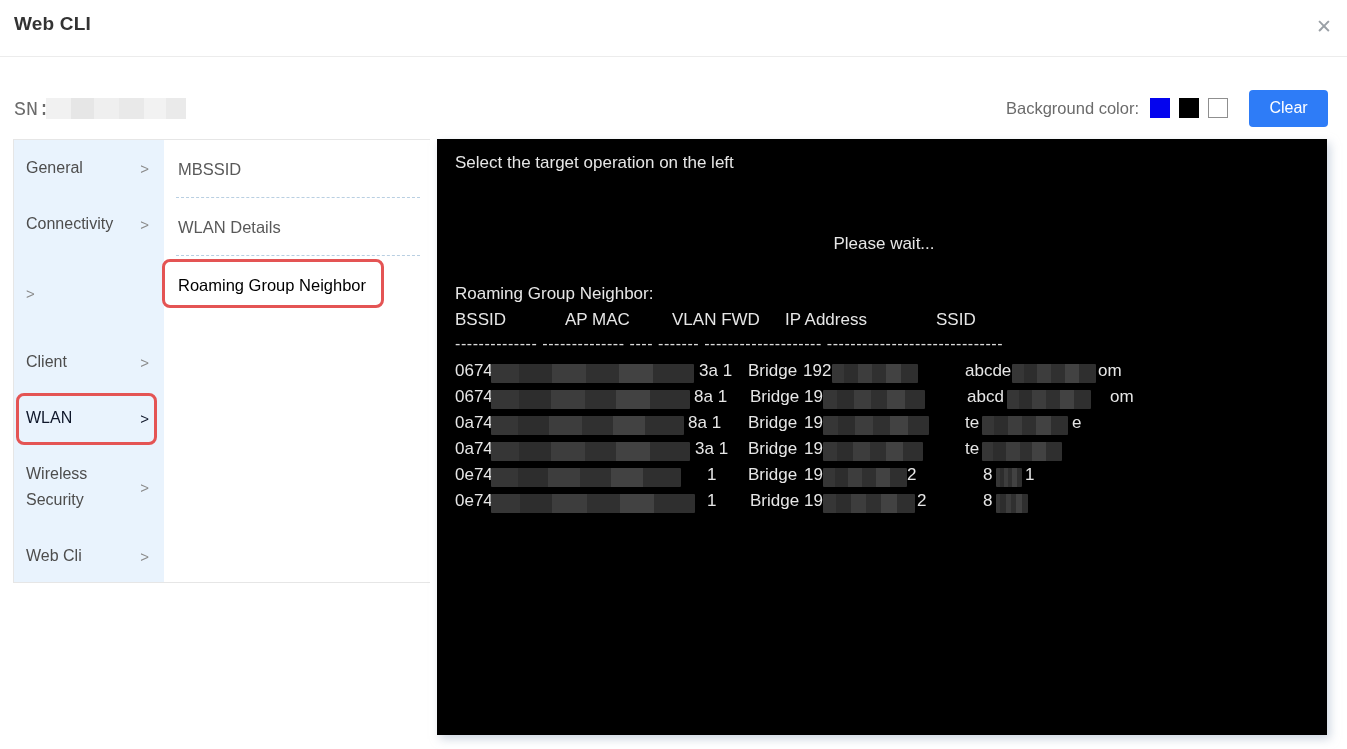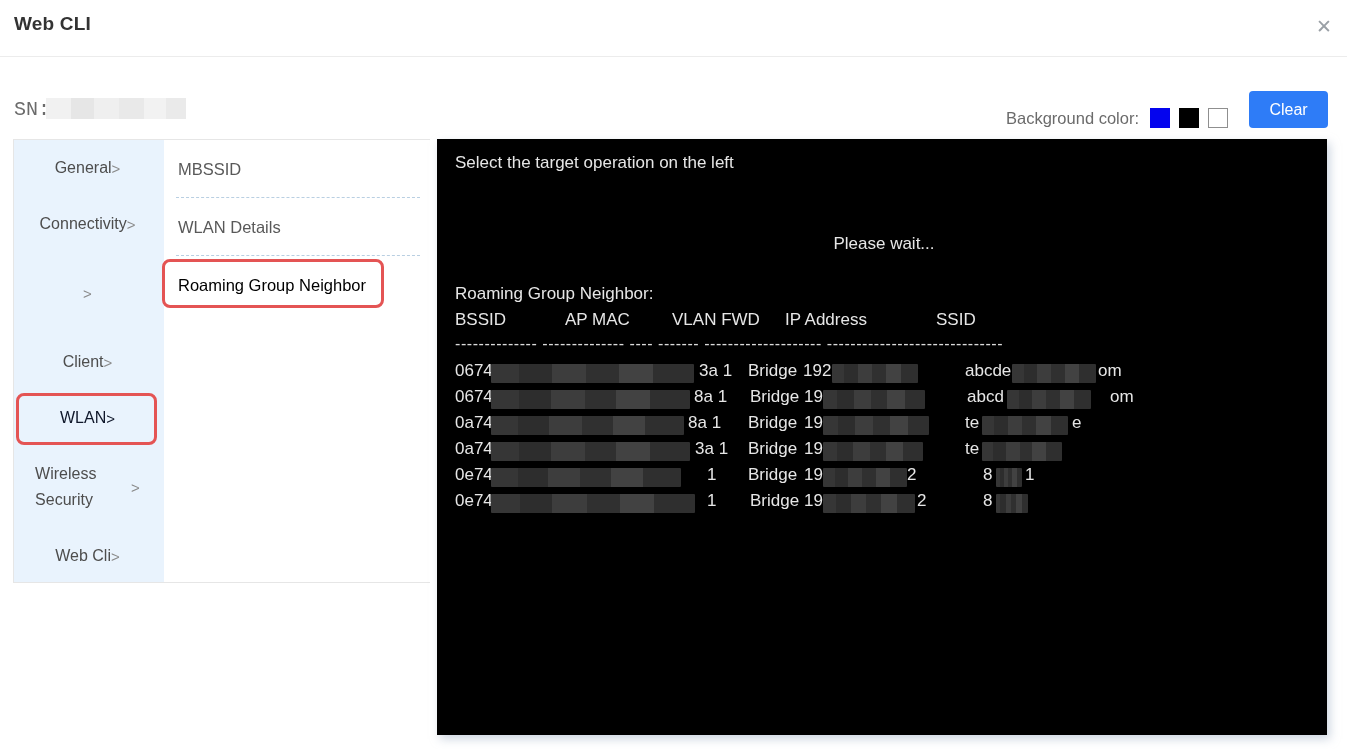--- a/index.html
+++ b/index.html
@@ -12,32 +12,32 @@
   .close-x { position:absolute; left:1310px; top:12px; width:28px; height:28px; font-size:19px; color:#9aa0a6;
              display:flex; align-items:center; justify-content:center; cursor:pointer; }
   .hdr-divider { position:absolute; left:0; top:56px; width:1347px; height:1px; background:#ececec; }
 
   
   .sn-label { position:absolute; left:14px; top:98px; font-size:20px; color:#6b6b6b;font-family:Liberation Mono, monospace; }
   .sn-redacted { position:absolute; left:46px; top:98px; width:140px; height:21px;
     background:linear-gradient(90deg,#f1f1f1 0 18%,#e6e6e6 18% 34%,#efefef 34% 52%,#e9e9e9 52% 70%,#f2f2f2 70% 86%,#eaeaea 86%); }
 
   
-  .controls { position:absolute; right:19px; top:88px; height:40px; display:flex; align-items:flex-end; }
+  .controls { position:absolute; right:19px; top:88px; height:40px; display:flex; align-items:center; }
   .bg-label { font-size:16.5px; color:#6b6b6b; margin-right:11px; }
   .swatch { width:20px; height:20px; margin-right:9px; cursor:pointer; display:inline-block; }
   .swatch.white { border:1px solid #8f8f8f; }
   .clear-btn { margin-left:12px; width:79px; height:37px; background:#2e7cf7; color:#fff; font-size:16px;
                border:none; border-radius:4px; cursor:pointer; font-family:"Liberation Sans",sans-serif; }
 
   
   .left-panel { position:absolute; left:13px; top:139px; width:417px; height:444px;
                 background:#fff; border:1px solid #e6e6e6; }
   .side-nav { position:absolute; left:0; top:0; width:150px; height:442px; background:#e9f3fd; }
-  .nav-item { display:flex; align-items:center; justify-content:center; padding:0 15px 0 12px;
+  .nav-item { display:flex; align-items:center; justify-content:space-between; padding:0 15px 0 12px;
               color:#4d4d4d; font-size:16px; cursor:pointer; }
   .nav-item .lbl { line-height:26px; max-width:96px; }
   .nav-item .chev { color:#8a8a8a; font-size:15px; }
   .nav-item.h56 { height:56px; } .nav-item.h82 { height:82px; }
   .nav-item.active .lbl, .nav-item.active .chev { color:#0f172a; }
 
   .ann-box { position:absolute; border:3px solid #e45454; border-radius:8px; pointer-events:none; }
   .ann-wlan { left:2px; top:253px; width:141px; height:52px; }
   .ann-roam { left:148px; top:119px; width:222px; height:49px; }
 

